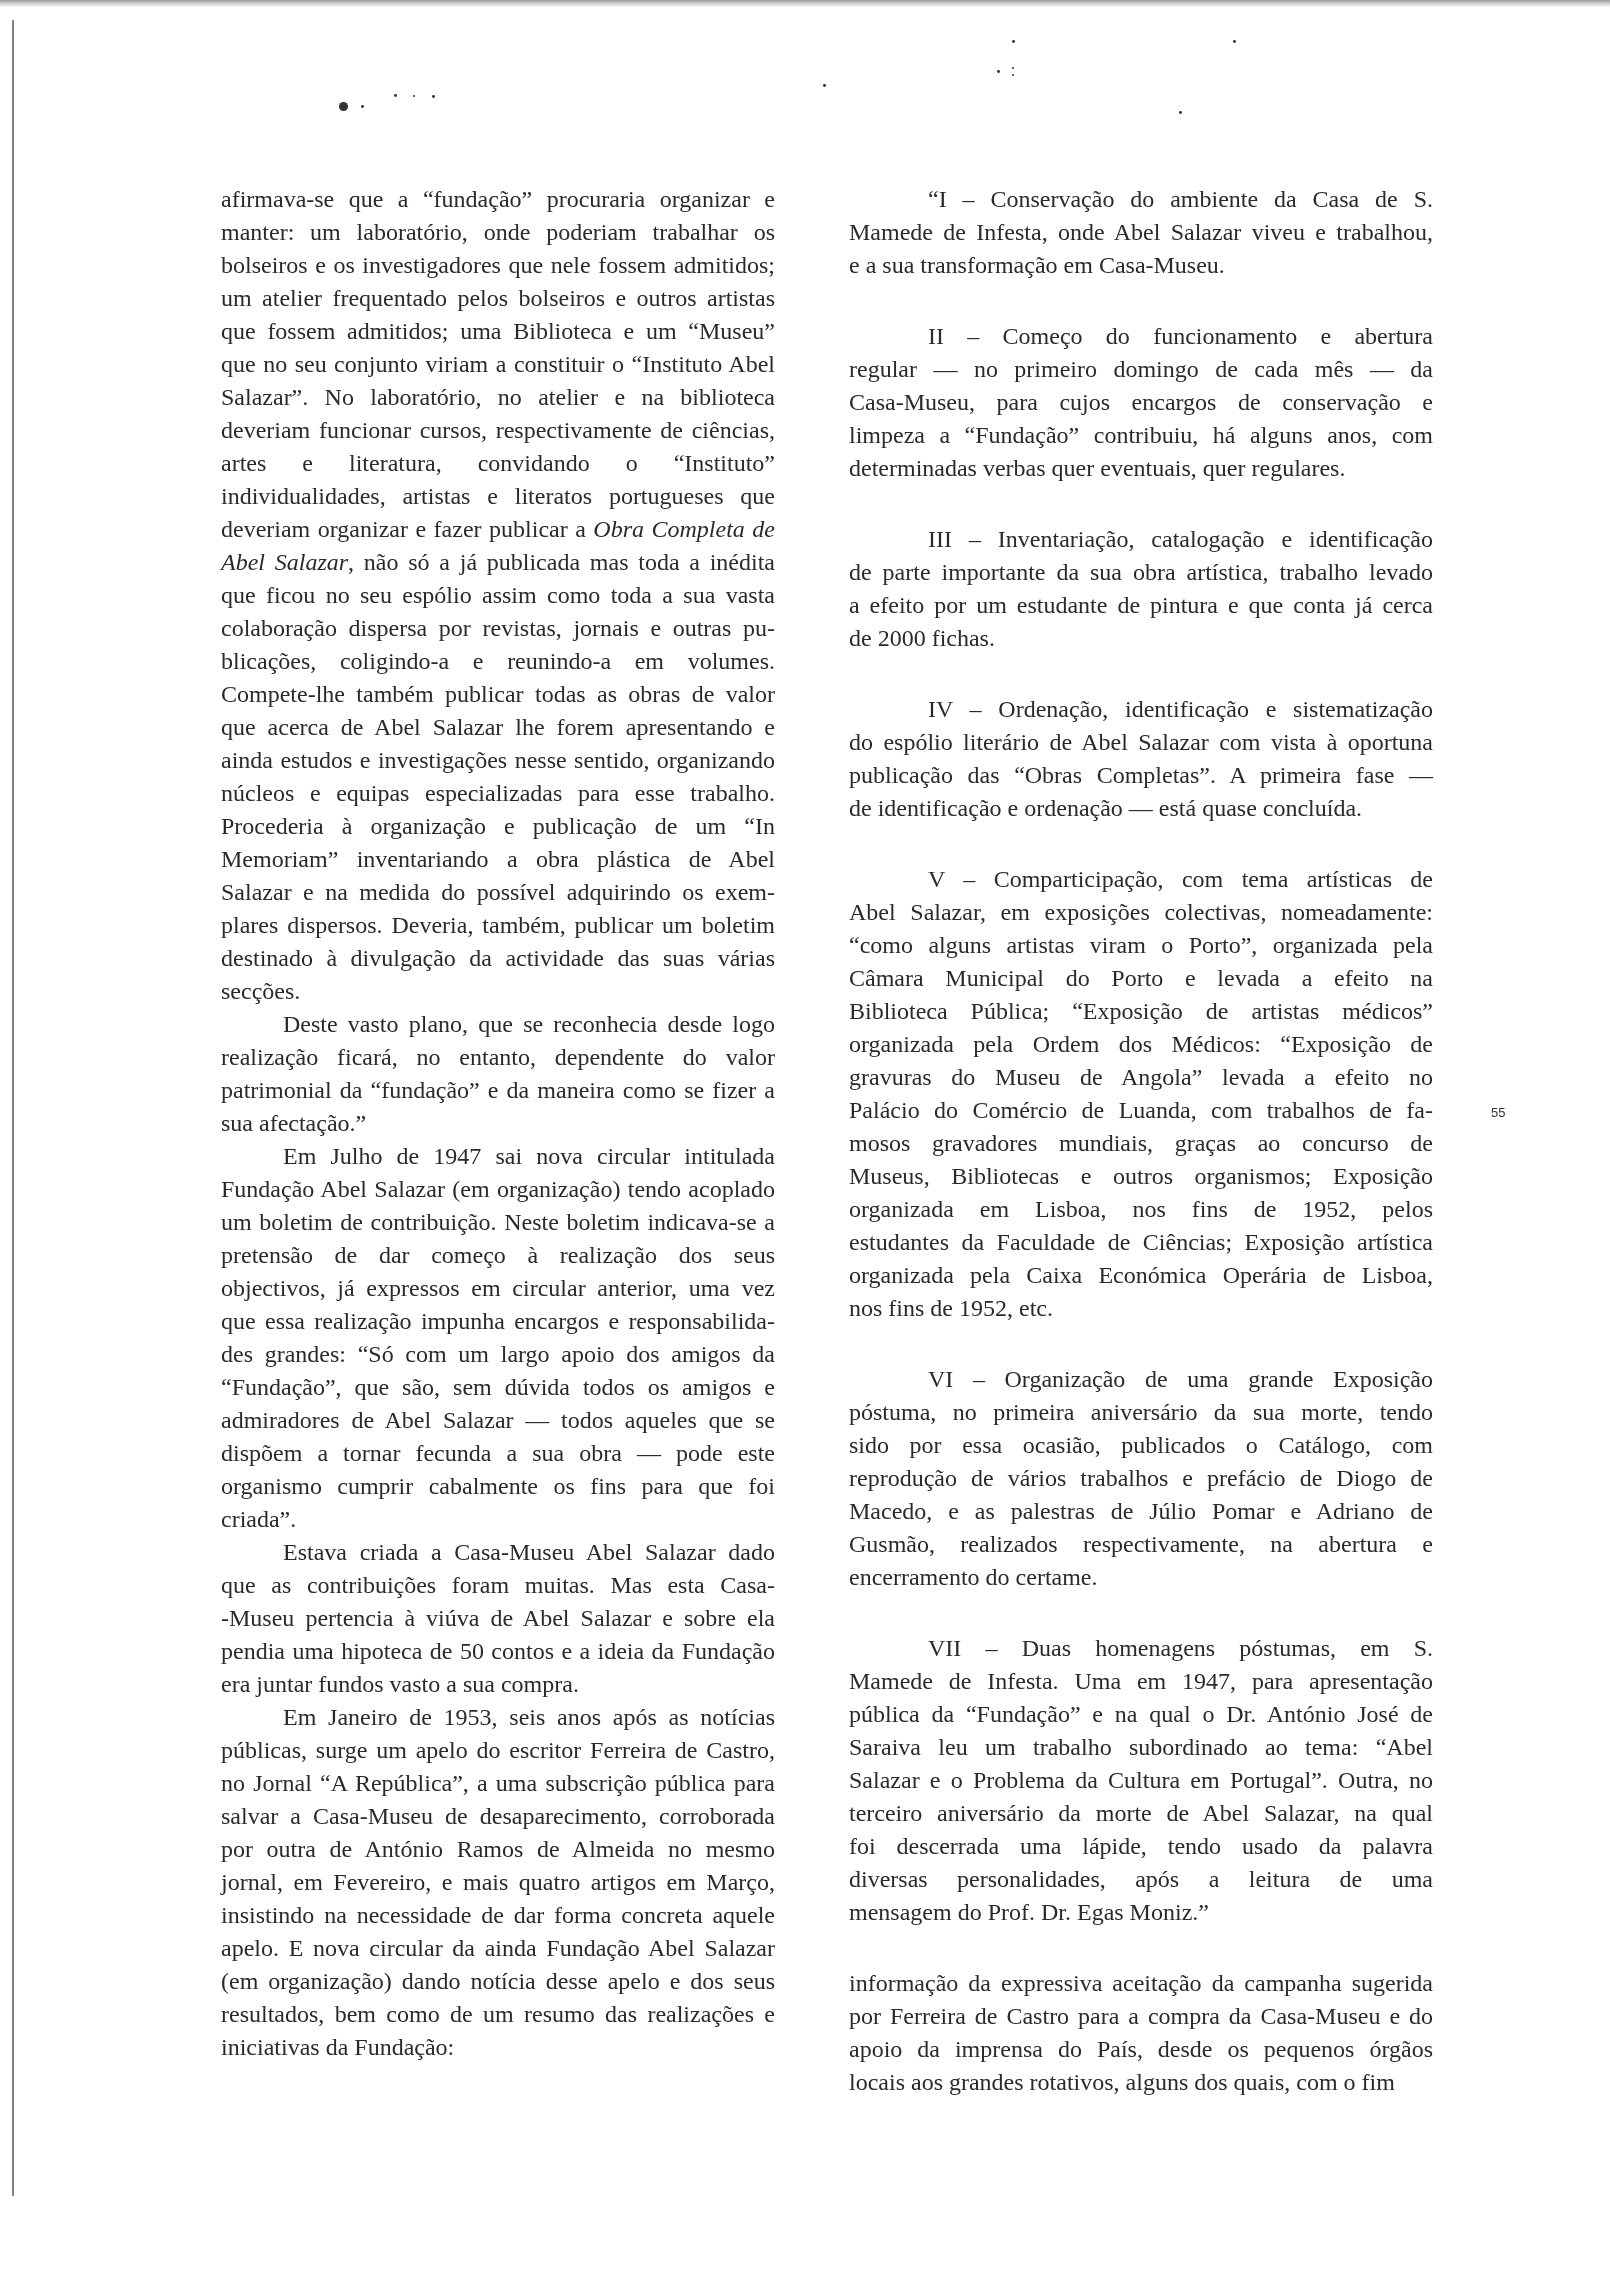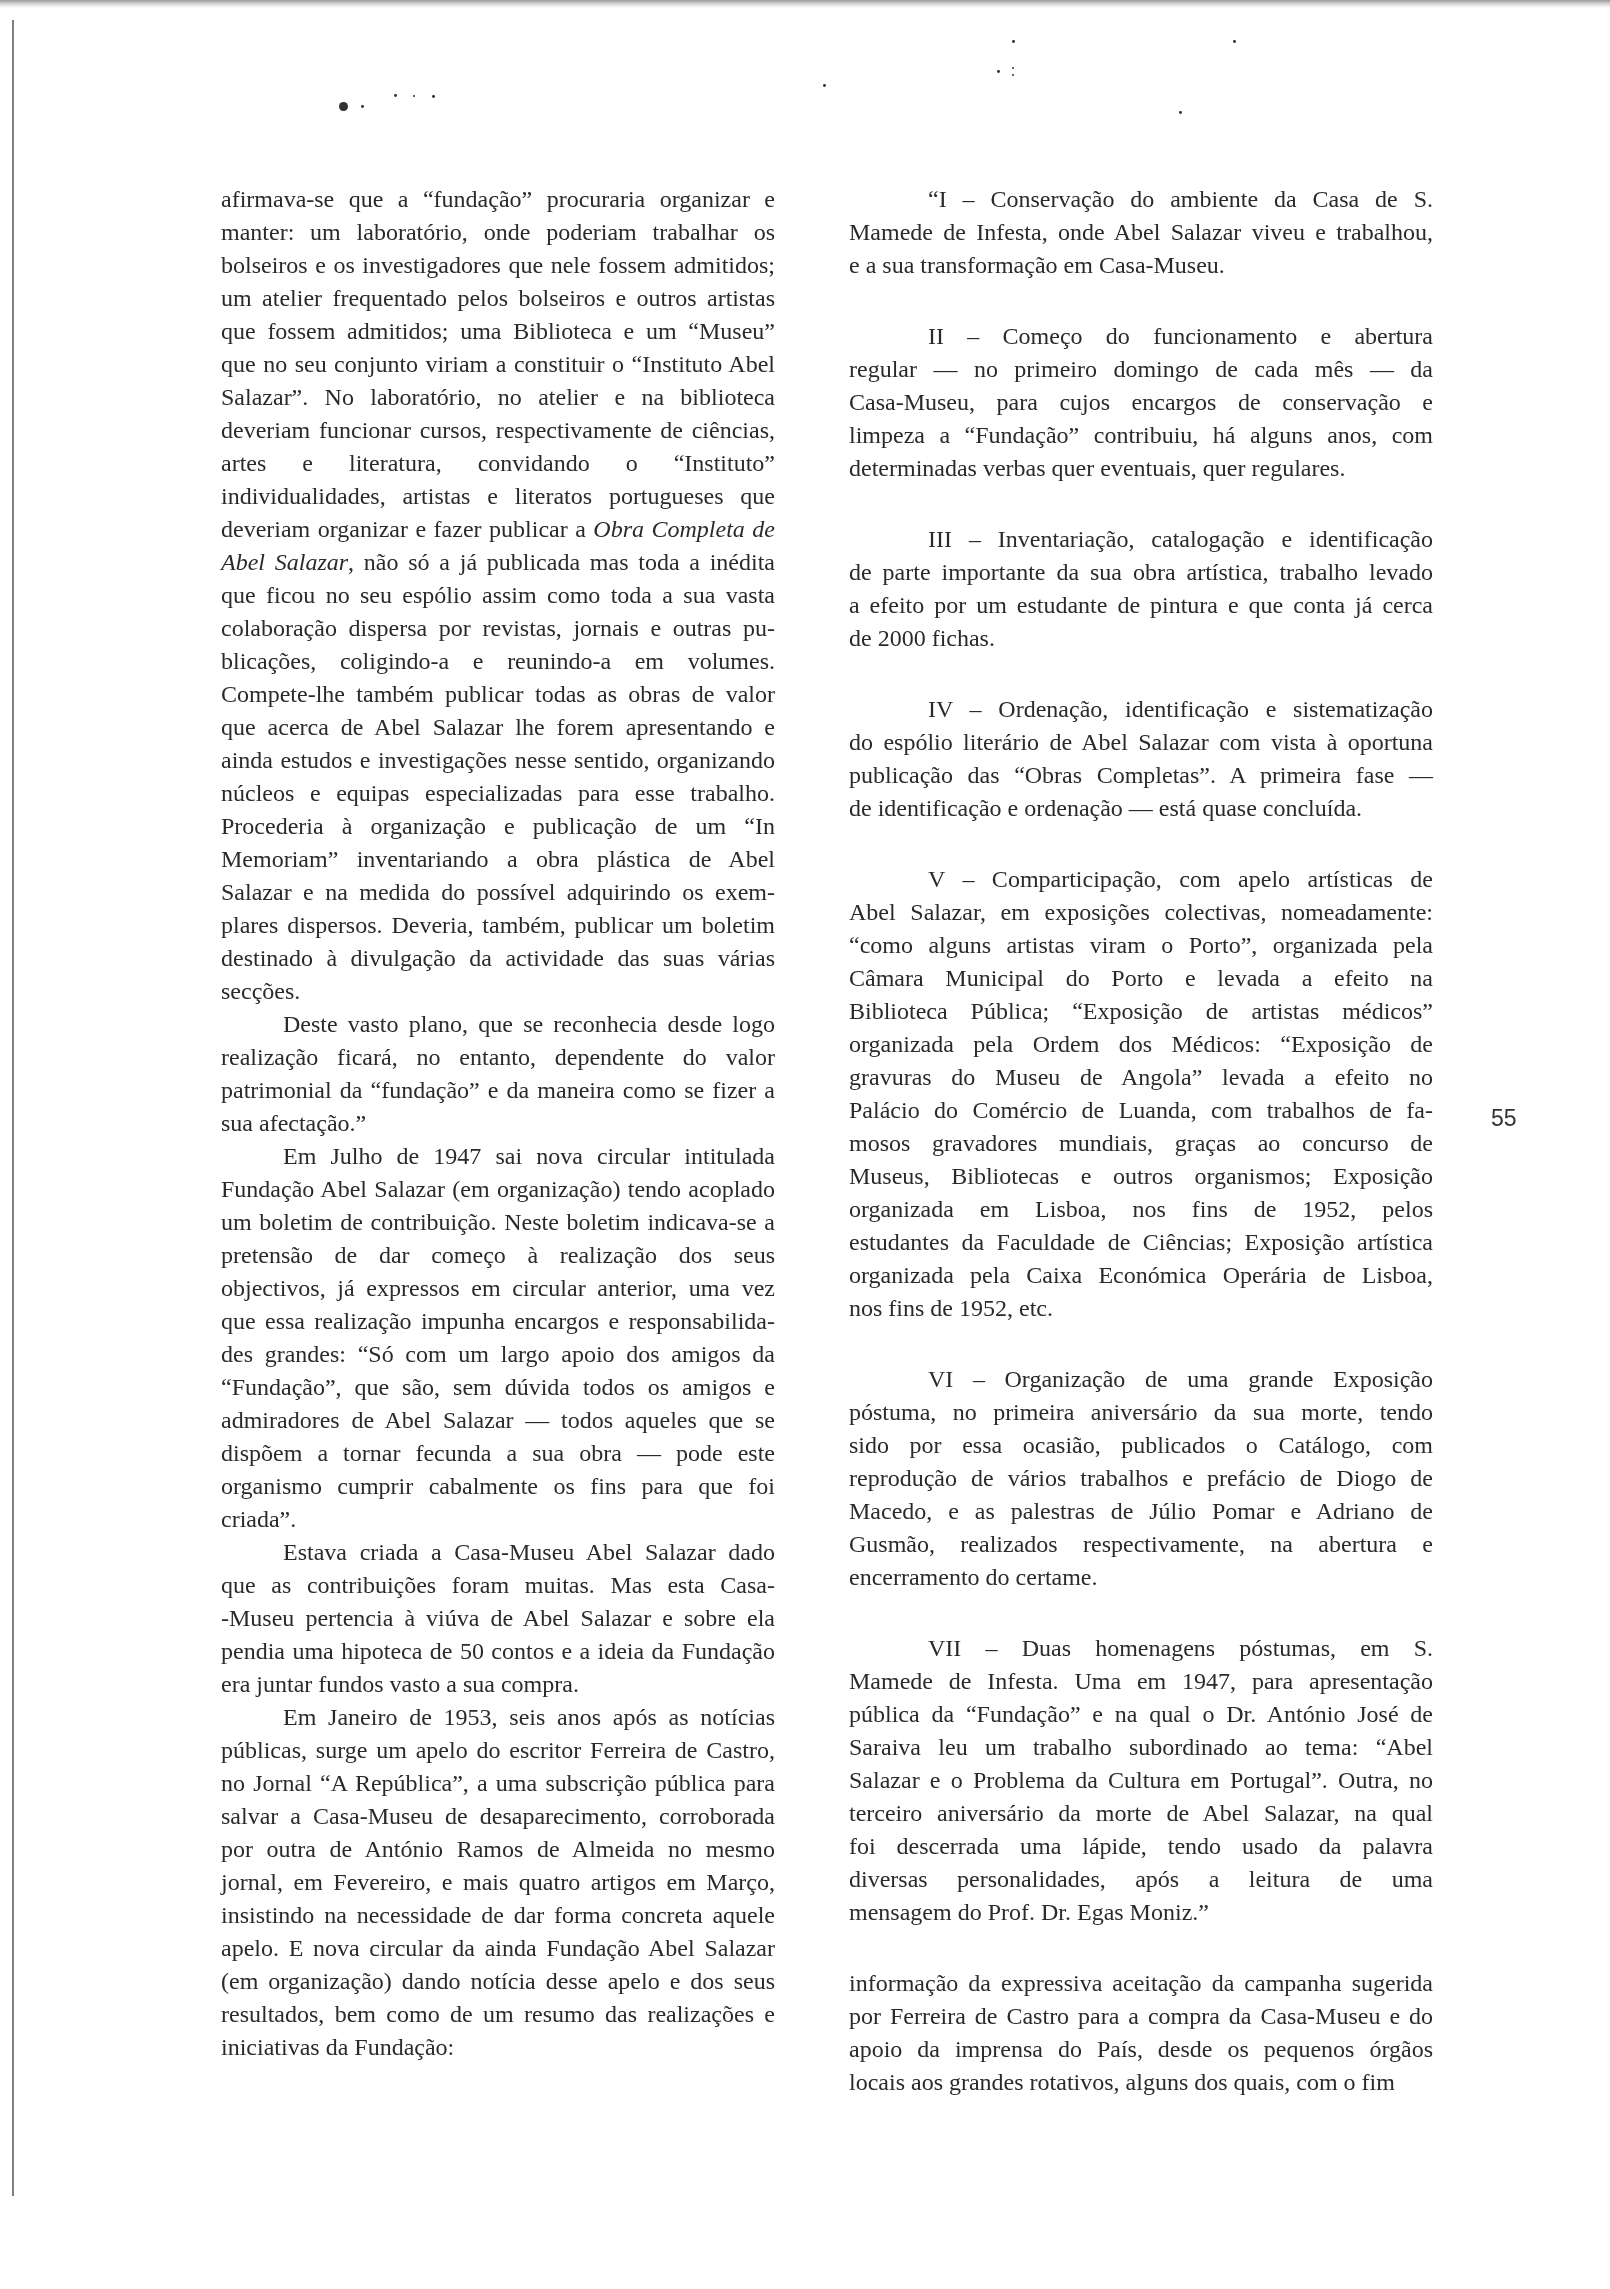--- a/index.html
+++ b/index.html
@@ -30,21 +30,21 @@
   }
   .line.last { text-align-last: left; }
   .line.indent-l { padding-left: 62px; }
   .line.indent-r { padding-left: 79px; }
   .col-right .line { height: 33px; line-height: 33px; }
   .gap { height: 38px; }
   .it { font-style: italic; }
   .page-number {
     position: absolute; left: 1491px; top: 1105px;
     font-family: "Liberation Sans", "DejaVu Sans", sans-serif;
-    font-size: 23px; color: #333;
+    font-size: 13px; color: #333;
   }
 </style>
 </head>
 <body>
 
 <div class="scan-top"></div>
 <div class="scan-left"></div>
 
 <div>
   <div class="speck" style="left:339px;top:102px;width:8.8px;height:8.8px;"></div>
@@ -153,21 +153,21 @@
     </div>
     <div class="gap"></div>
     <div>
       <div class="line indent-r">IV – Ordenação, identificação e sistematização</div>
       <div class="line">do espólio literário de Abel Salazar com vista à oportuna</div>
       <div class="line">publicação das “Obras Completas”. A primeira fase —</div>
       <div class="line last">de identificação e ordenação — está quase concluída.</div>
     </div>
     <div class="gap"></div>
     <div>
-      <div class="line indent-r">V – Comparticipação, com apelo artísticas de</div>
+      <div class="line indent-r">V – Comparticipação, com tema artísticas de</div>
       <div class="line">Abel Salazar, em exposições colectivas, nomeadamente:</div>
       <div class="line">“como alguns artistas viram o Porto”, organizada pela</div>
       <div class="line">Câmara Municipal do Porto e levada a efeito na</div>
       <div class="line">Biblioteca Pública; “Exposição de artistas médicos”</div>
       <div class="line">organizada pela Ordem dos Médicos: “Exposição de</div>
       <div class="line">gravuras do Museu de Angola” levada a efeito no</div>
       <div class="line">Palácio do Comércio de Luanda, com trabalhos de fa-</div>
       <div class="line">mosos gravadores mundiais, graças ao concurso de</div>
       <div class="line">Museus, Bibliotecas e outros organismos; Exposição</div>
       <div class="line">organizada em Lisboa, nos fins de 1952, pelos</div>

